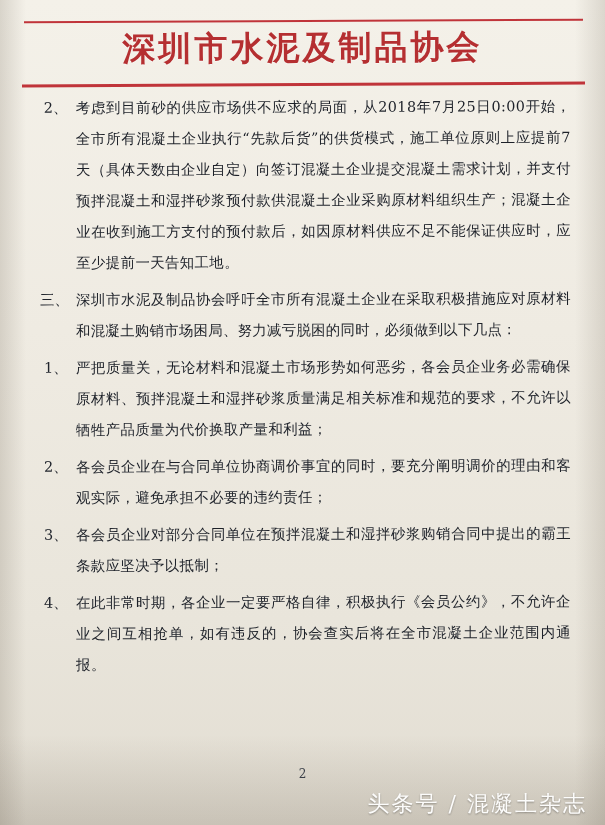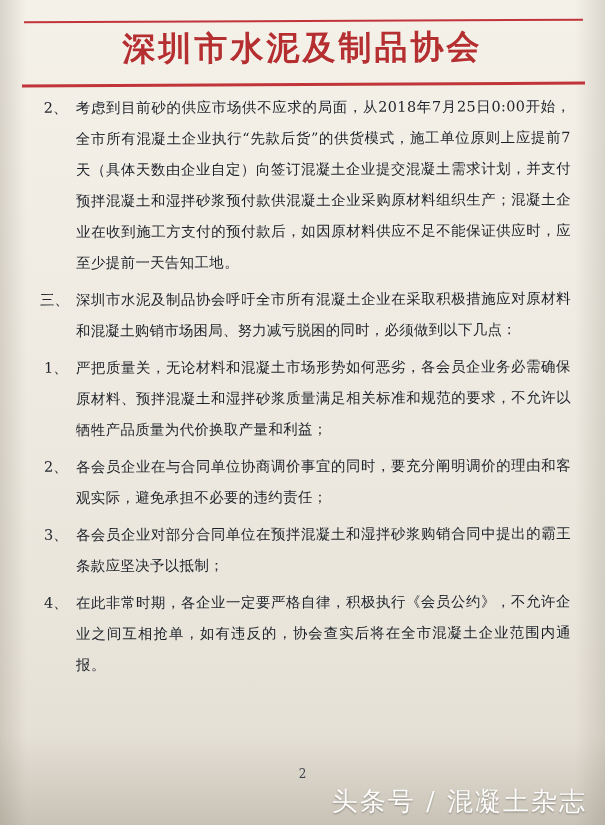--- a/index.html
+++ b/index.html
@@ -138,21 +138,21 @@
     font-size: 12px;
     color: #3a3f48;
   }
 
   
   .footer-wm {
     position: absolute;
     right: 18px;
     bottom: 6px;
     font-family: "DejaVu Serif", serif;
-    font-size: 26px;
+    font-size: 22px;
     color: #ffffff;
     letter-spacing: 2px;
     text-shadow: 0 1px 2px rgba(0,0,0,0.35);
     opacity: 0.95;
   }
 </style>
 </head>
 <body>
 
 <div class="page">

